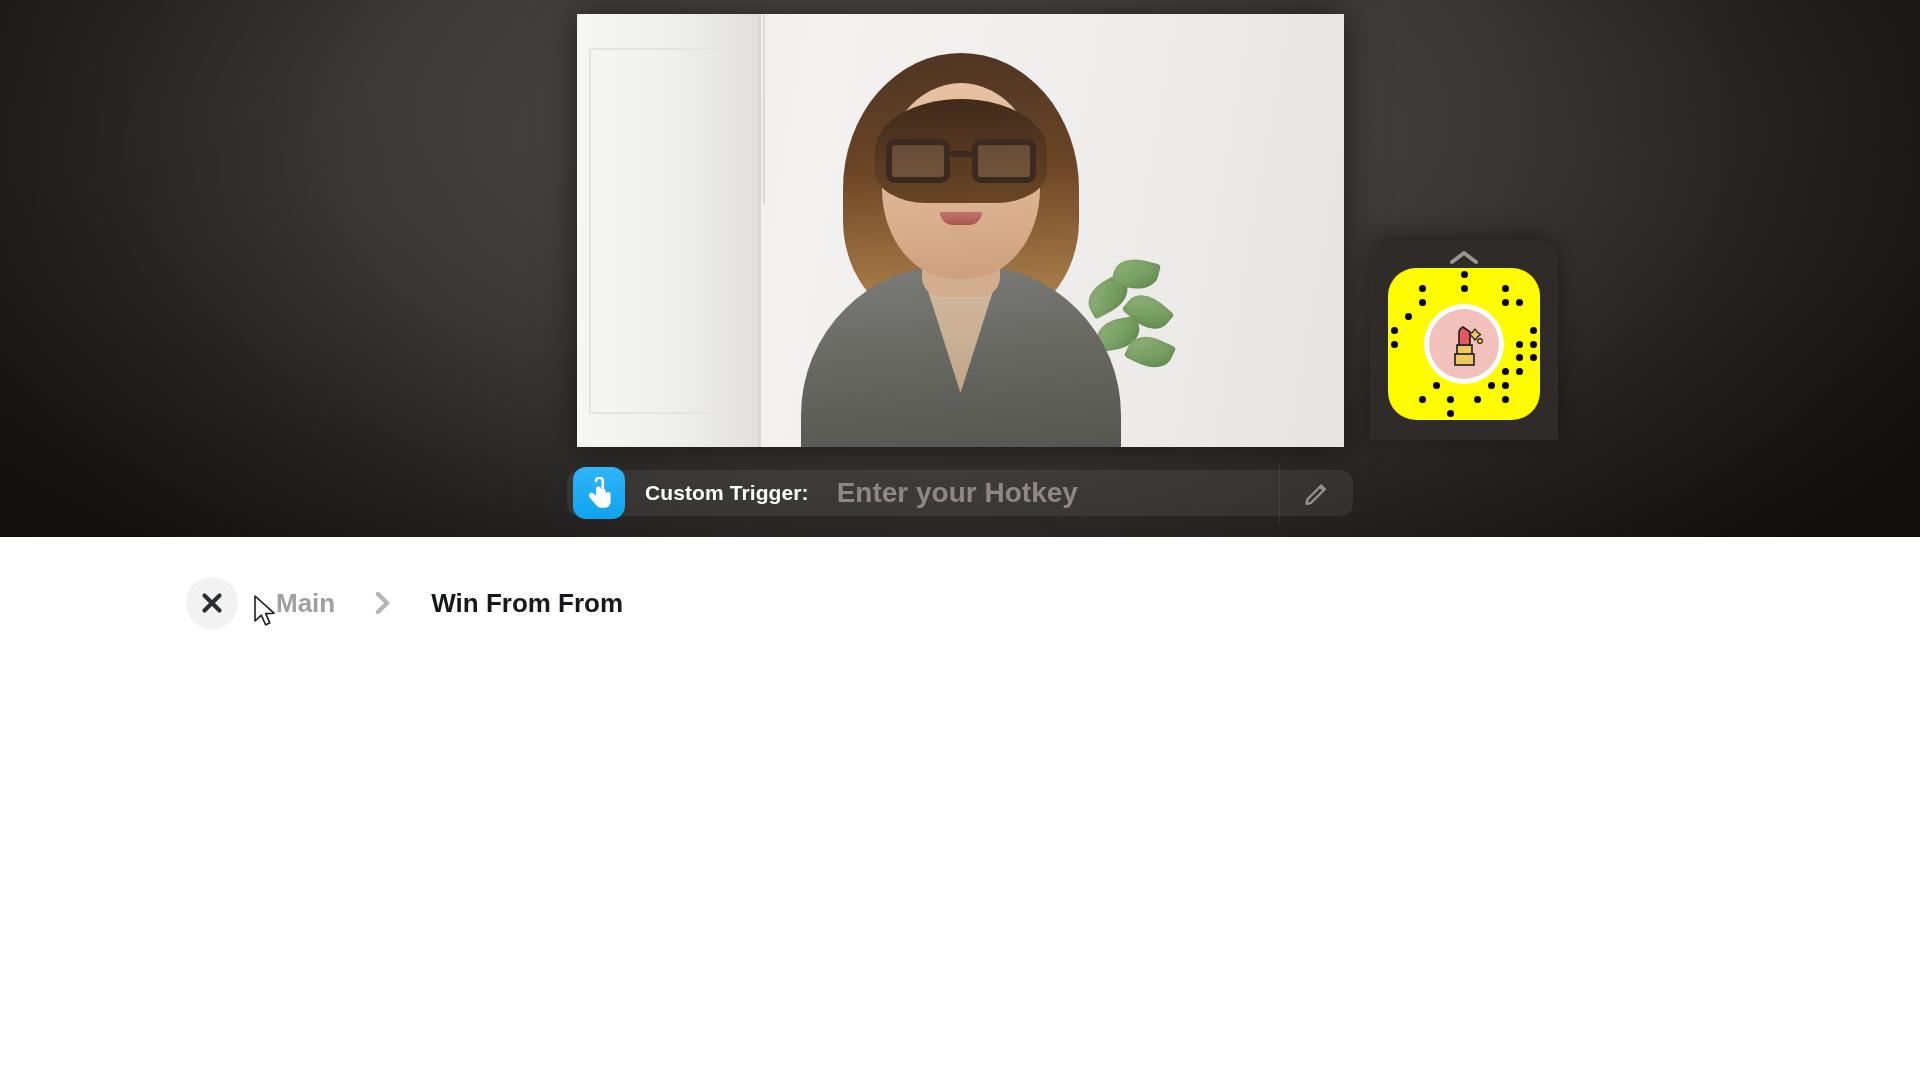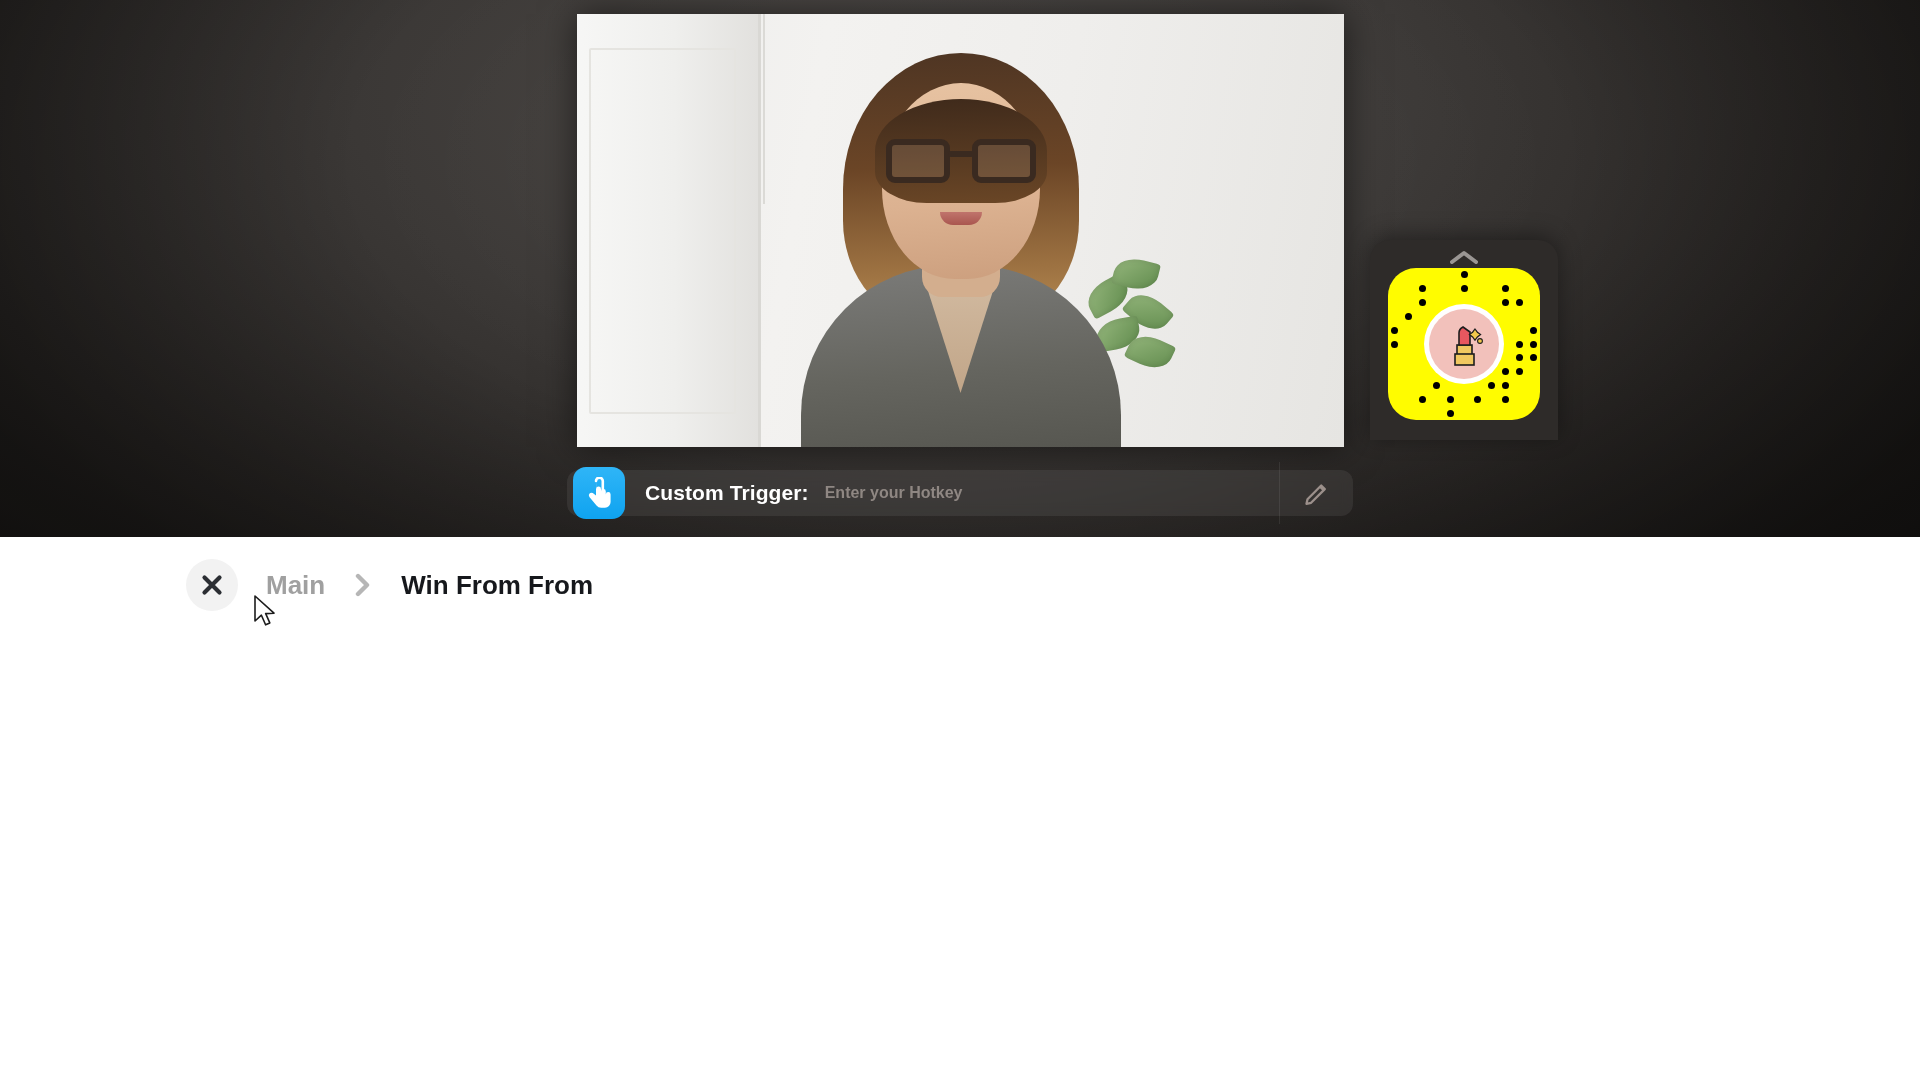--- a/index.html
+++ b/index.html
@@ -152,36 +152,36 @@
   .trigger-icon{
     width:52px; height:52px; margin-left:6px; border-radius:13px;
     background: linear-gradient(180deg,#2fb5f7,#0fa3f0);
     display:flex; align-items:center; justify-content:center; flex:0 0 auto;
   }
   .trigger-label{
     margin-left:20px; color:#ffffff; font-size:21px; font-weight:bold; letter-spacing:.1px;
     flex:0 0 auto;
   }
   .trigger-input{
-    flex:1 1 auto; margin-left:16px; height:62px; display:flex; align-items:center;
-    color:#8f8783; font-size:16px; font-weight:bold;
+    flex:1 1 auto; margin-left:28px; height:62px; display:flex; align-items:center;
+    color:#8f8783; font-size:28px; font-weight:bold;
   }
   .trigger-edit{
     width:74px; height:62px; border-left:1px solid rgba(255,255,255,.08);
     display:flex; align-items:center; justify-content:center; flex:0 0 auto;
   }
 
   
   .browser{
     position:absolute; left:0; top:537px; width:1920px; height:543px;
     background:#ffffff;
   }
   .breadcrumb{
-    position:absolute; left:186px; top:20px; height:56px;
-    display:flex; align-items:center; gap:2px;
+    position:absolute; left:186px; top:38px; height:56px;
+    display:flex; align-items:center; gap:12px;
   }
   .close-btn{
     width:52px; height:52px; border-radius:50%; background:#f2f2f2;
     display:flex; align-items:center; justify-content:center; cursor:pointer;
   }
   .crumb-main{
     margin-left:26px; font-size:26px; font-weight:bold; color:#a0a0a0; cursor:pointer;
   }
   .crumb-sep{ margin-left:28px; display:flex; align-items:center; }
   .crumb-current{

